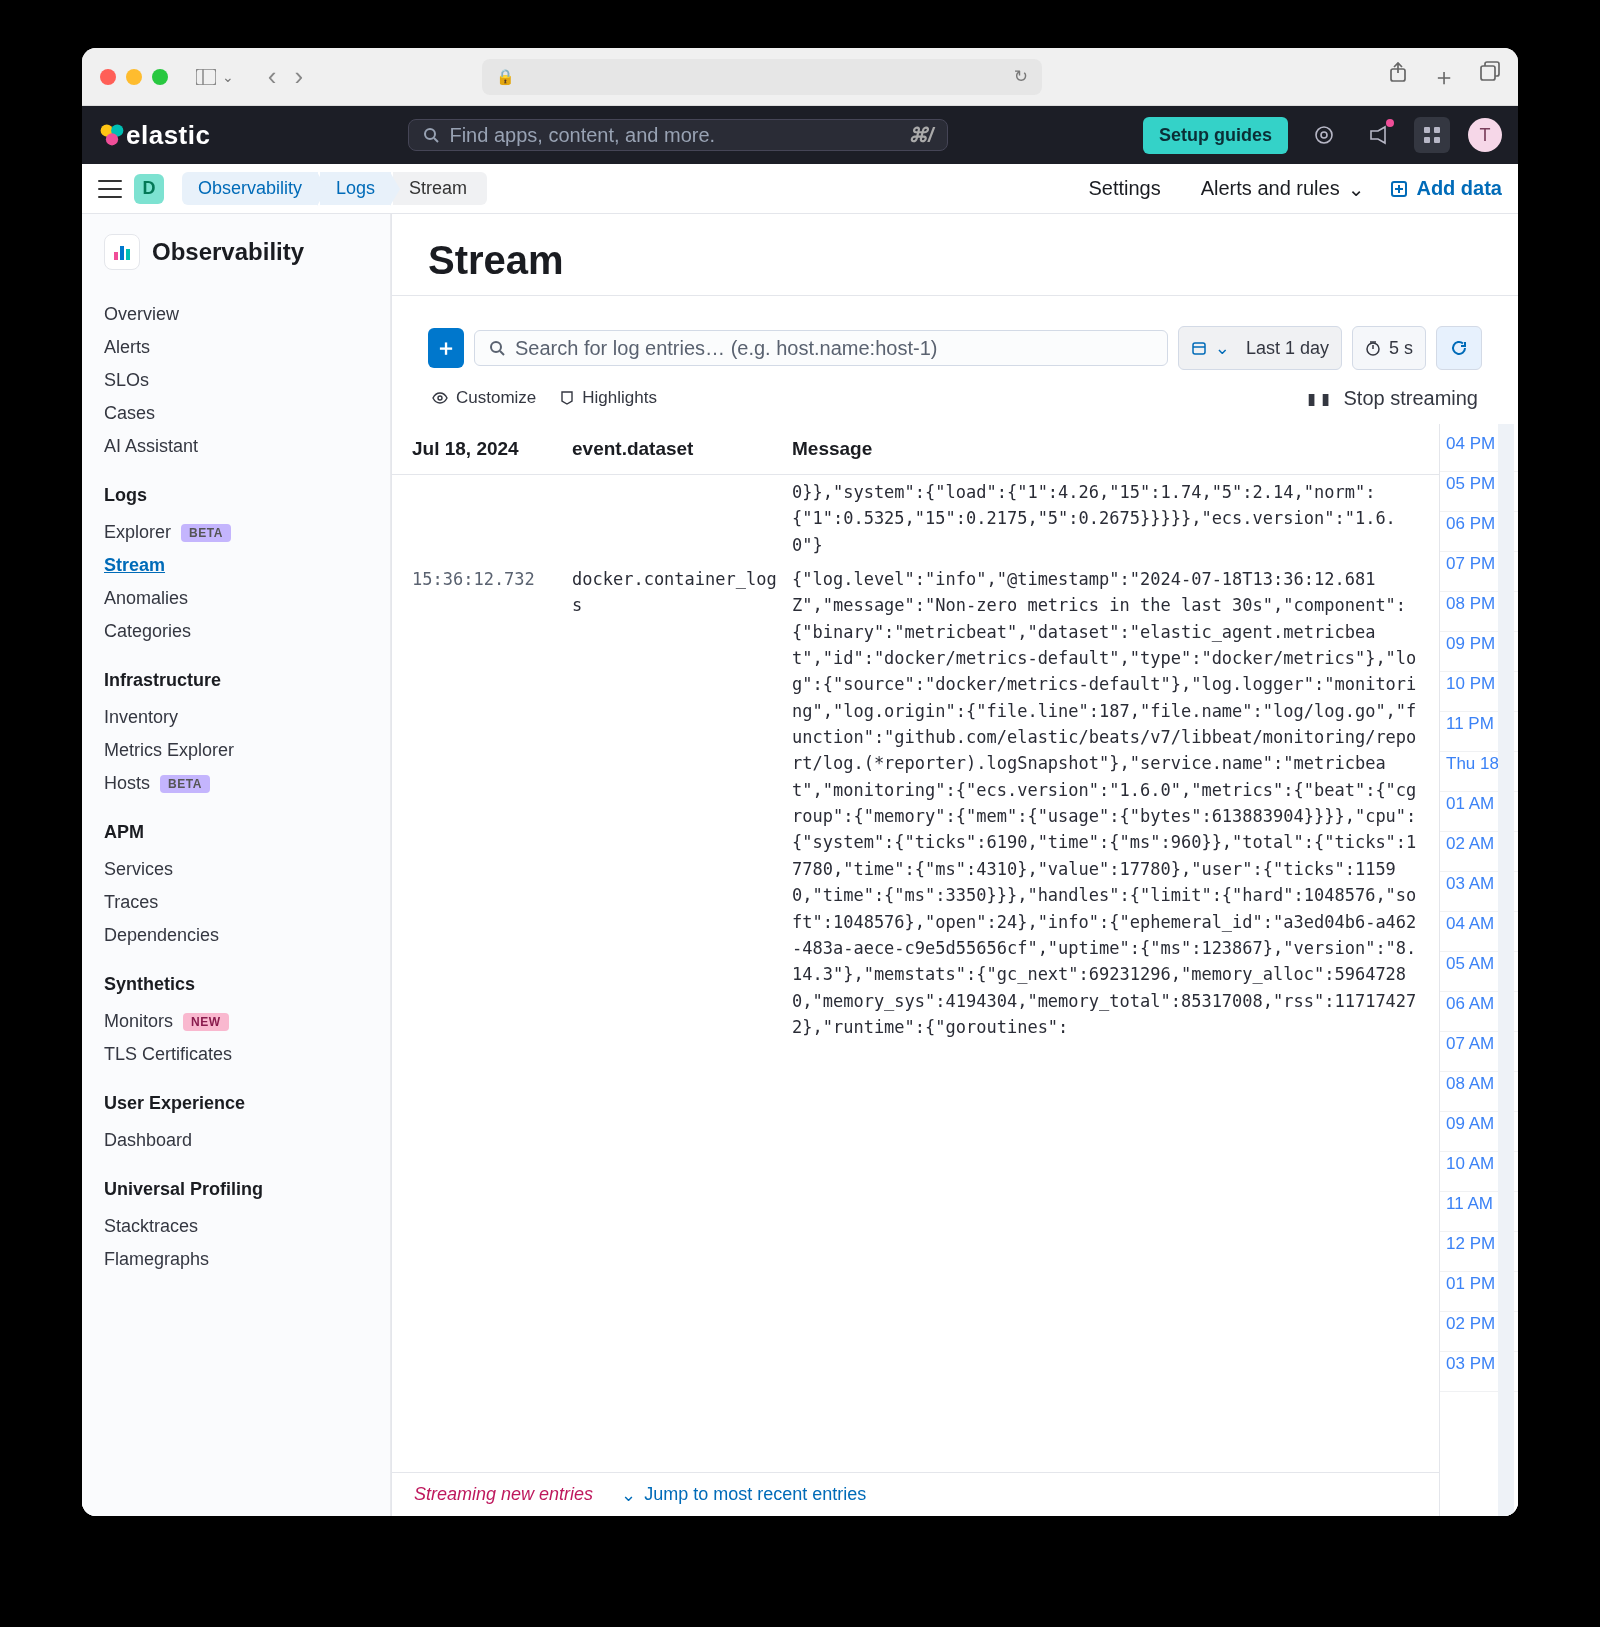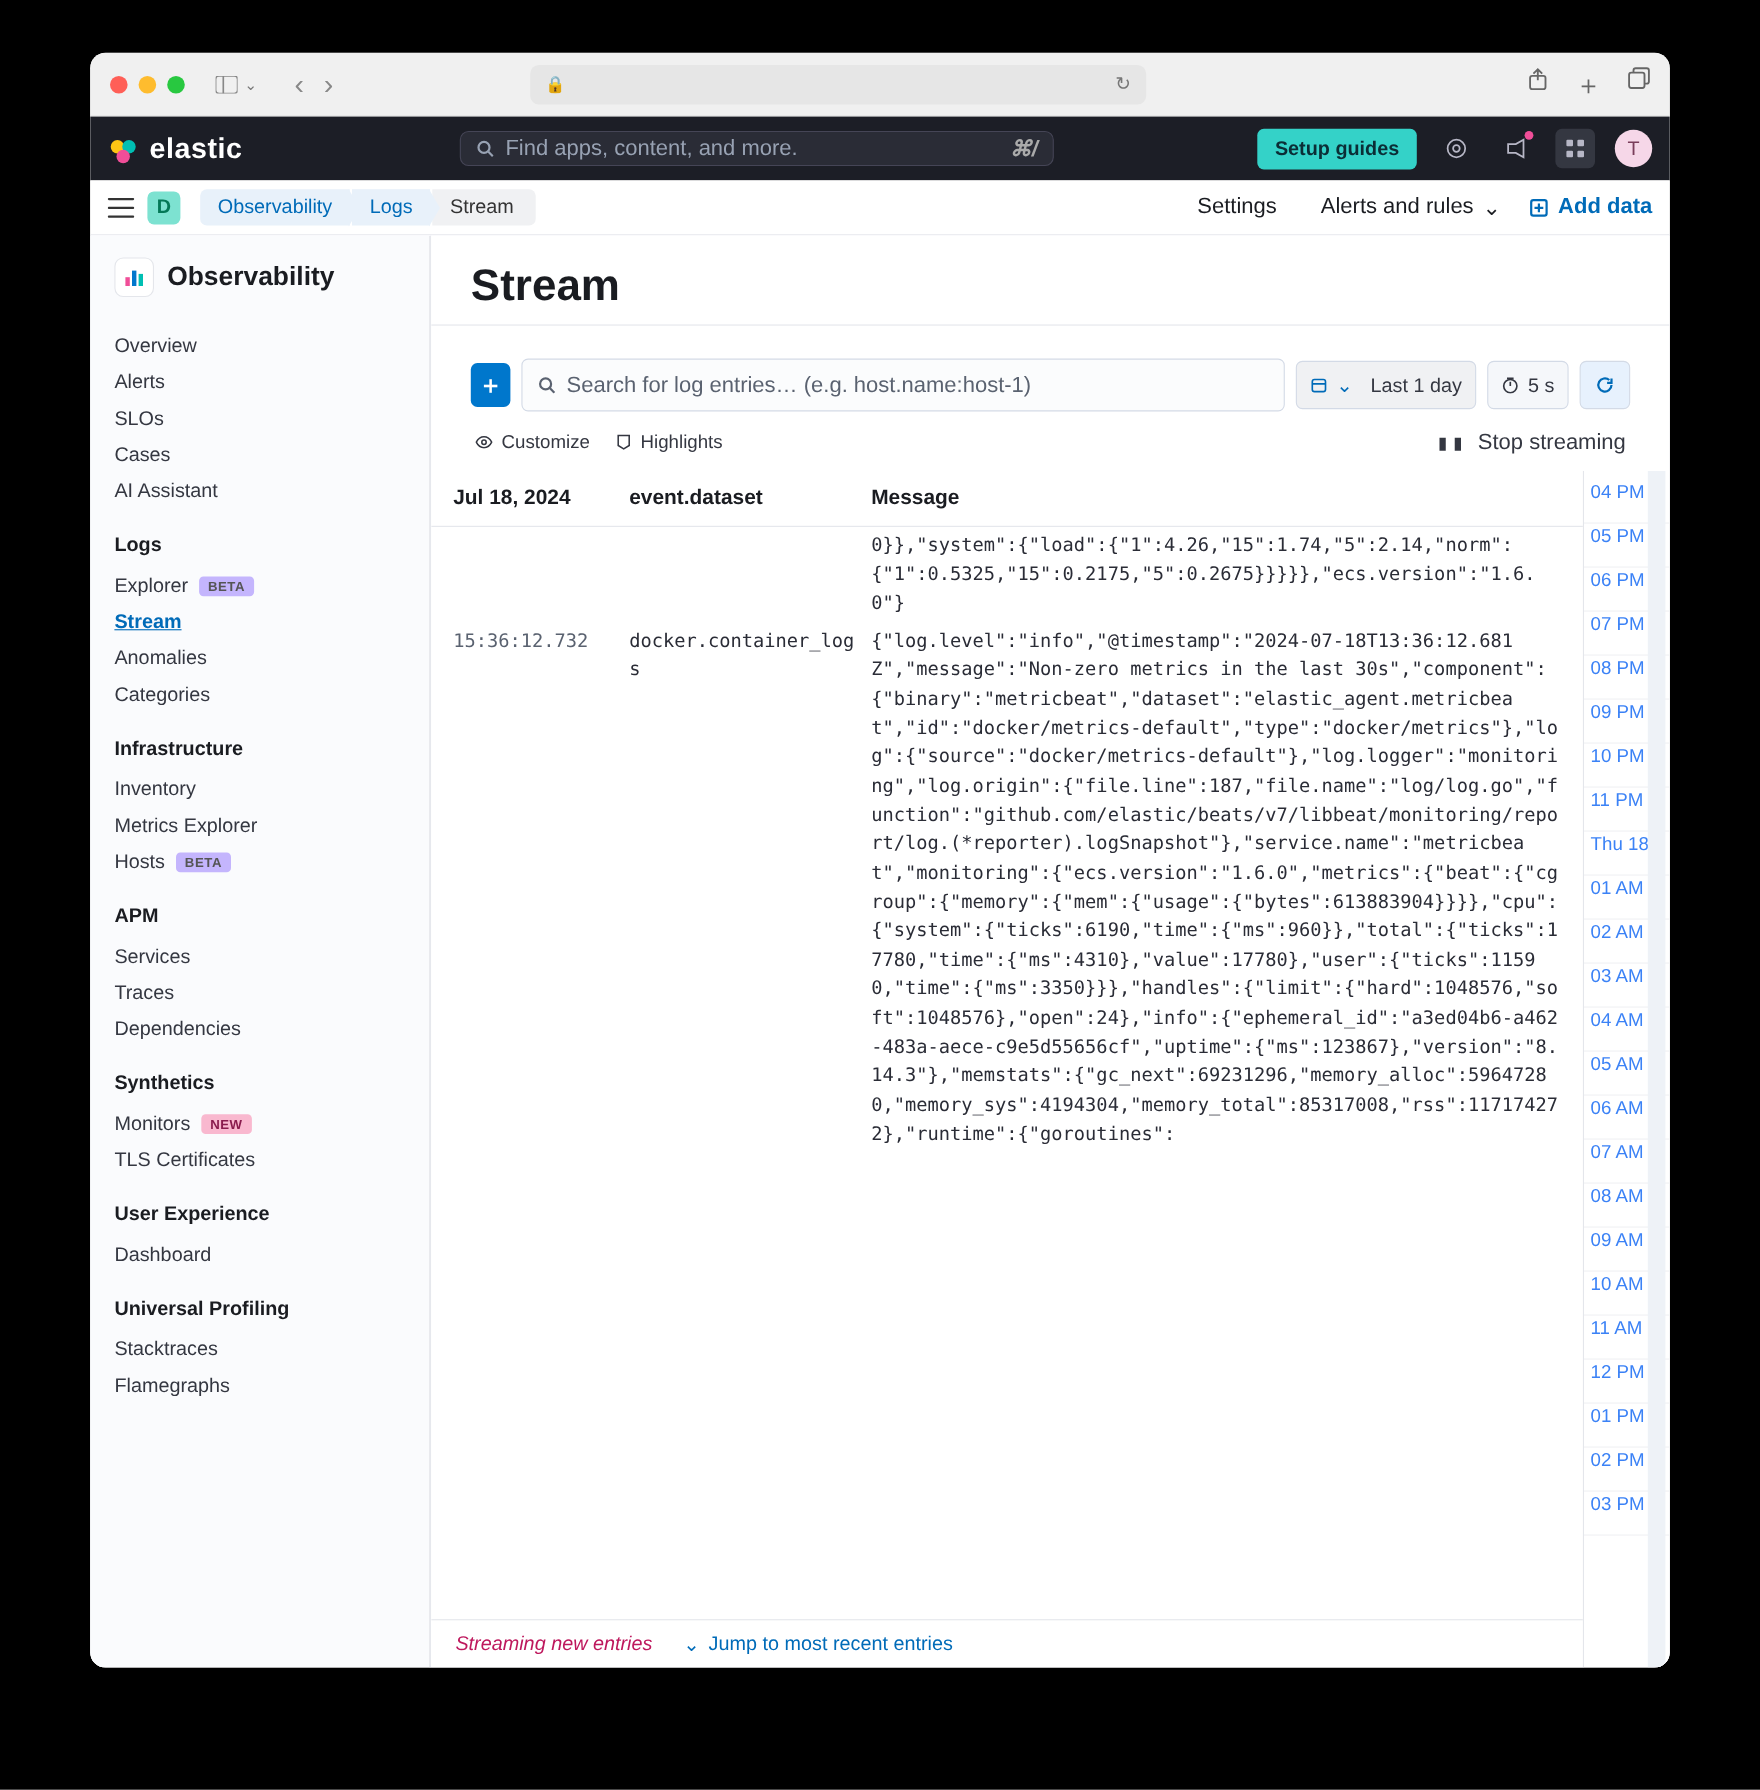--- a/index.html
+++ b/index.html
@@ -11,21 +11,21 @@
 .traffic { display: flex; gap: 10px; }
 .traffic span { width: 16px; height: 16px; border-radius: 50%; }
 .tl-red { background: #ff5f57; } .tl-yellow { background: #febc2e; } .tl-green { background: #28c840; }
 .sidebaricon { margin-left: 16px; display: flex; align-items: center; gap: 6px; color: #777; }
 .navarrows { display: flex; gap: 18px; margin-left: 22px; color: #888; font-size: 26px; }
 .urlbar { flex: 1; max-width: 560px; height: 36px; background: #e6e6e6; border-radius: 8px; margin-left: auto; margin-right: auto; display: flex; align-items: center; justify-content: space-between; padding: 0 14px; color: #777; }
 .right-icons { margin-left: auto; display: flex; gap: 24px; color: #666; font-size: 24px; }
 
 
 .elastic-header { height: 58px; background: #1c1e26; display: flex; align-items: center; padding: 0 16px; gap: 18px; color: #fff; }
-.logo-cluster { display: flex; align-items: flex-end; gap: 10px; }
+.logo-cluster { display: flex; align-items: flex-start; }
 .logo-svg { width: 28px; height: 28px; }
 .logo-text { font-size: 26px; font-weight: 600; letter-spacing: 0.5px; }
 .global-search { flex: 0 0 540px; height: 32px; background: #2a2c36; border: 1px solid #454556; border-radius: 8px; display: flex; align-items: center; padding: 0 14px; color: #98a2b3; margin-left: 180px; }
 .global-search .kbd { margin-left: auto; font-style: italic; color: #aaa; font-weight: 700; }
 .hdr-spacer { flex: 1; }
 .setup-btn { background: #34d2c8; color: #0b2e36; font-weight: 600; padding: 8px 16px; border-radius: 6px; font-size: 18px; }
 .hdr-icon { width: 36px; height: 36px; display: flex; align-items: center; justify-content: center; color: #b7b7c6; position: relative; }
 .hdr-icon.box { background: #343741; border-radius: 6px; }
 .avatar { width: 34px; height: 34px; border-radius: 50%; background: #f6d7e8; color: #7a3e5b; display: flex; align-items: center; justify-content: center; font-weight: 500; font-size: 18px; }
 .dot-badge { position: absolute; top: 2px; right: 2px; width: 8px; height: 8px; background: #f04e98; border-radius: 50%; }
@@ -58,21 +58,21 @@
 .nav-link.active { color: #006bb8; font-weight: 700; text-decoration: underline; }
 .badge-beta { background: #c4b5fd; color: #555; font-size: 12px; font-weight: 700; padding: 2px 8px; border-radius: 4px; letter-spacing: 0.5px; }
 .badge-new { background: #f9b8cf; color: #8a1c4e; font-size: 12px; font-weight: 700; padding: 2px 8px; border-radius: 4px; letter-spacing: 0.5px; }
 
 .main { flex: 1; background: #fff; overflow: hidden; display: flex; flex-direction: column; }
 .page-head { padding: 24px 36px 12px; border-bottom: 1px solid #e4e6eb; }
 h1 { font-size: 40px; font-weight: 700; color: #1a1c21; }
 
 .controls-row { display: flex; align-items: center; gap: 10px; padding: 30px 36px 12px; }
 .add-filter-btn { width: 36px; height: 40px; background: #0077cc; border-radius: 6px; display: flex; align-items: center; justify-content: center; color: #fff; font-size: 22px; font-weight: 700; }
-.log-search { flex: 1; height: 48px; border: 1px solid #d3dae6; border-radius: 6px; display: flex; align-items: center; padding: 0 14px; color: #5a6270; gap: 10px; background: #fbfcfd; }
+.log-search { flex: 1; height: 36px; border: 1px solid #d3dae6; border-radius: 6px; display: flex; align-items: center; padding: 0 14px; color: #5a6270; gap: 10px; background: #fbfcfd; }
 .date-btn, .refresh-interval, .refresh-btn { height: 44px; border: 1px solid #d3dae6; border-radius: 6px; display: flex; align-items: center; padding: 0 12px; gap: 8px; font-size: 18px; color: #343741; background: #f5f7fa; font-weight: 500; }
 .date-btn { background: #f0f1f3; }
 .refresh-btn { background: #e7f1fd; color: #006bb8; padding: 0 14px; }
 
 .subcontrols { display: flex; align-items: center; gap: 24px; padding: 4px 40px 14px; font-size: 17px; color: #343741; }
 .subctl { display: flex; align-items: center; gap: 8px; }
 .stopstream { margin-left: auto; display: flex; align-items: center; gap: 10px; font-size: 20px; font-weight: 500; }
 
 .log-area { flex: 1; display: flex; overflow: hidden; }
 .log-table { flex: 1; overflow: hidden; position: relative; }

